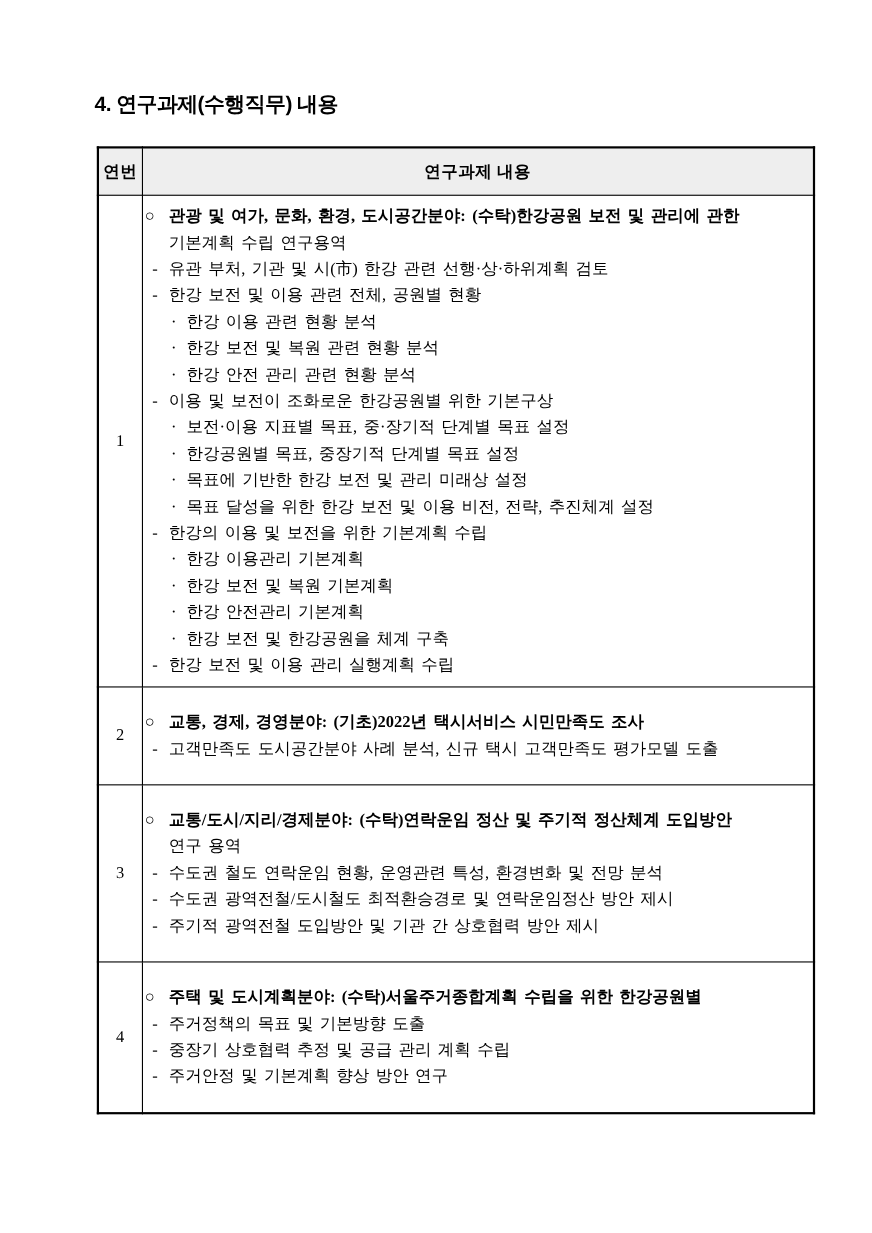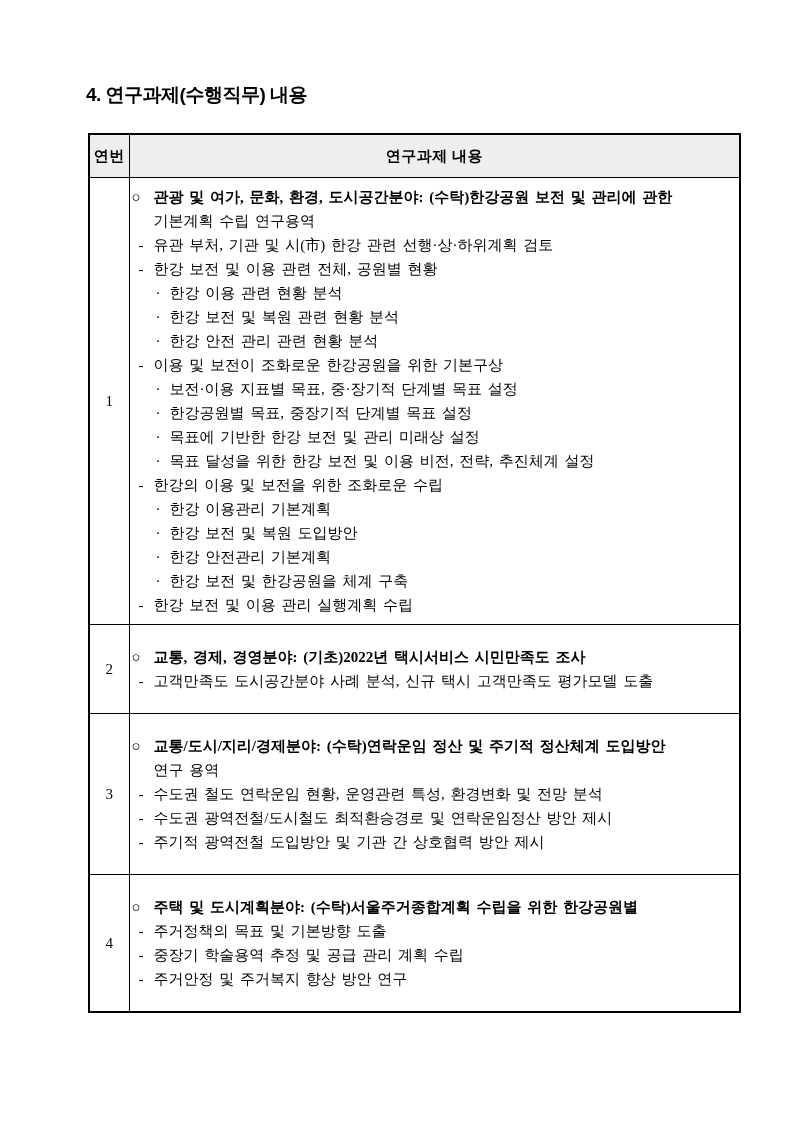--- a/index.html
+++ b/index.html
@@ -101,28 +101,28 @@
       <tr>
         <td class="cell-no">1</td>
         <td class="cell-content">
           <div class="ln ln-heading"><span class="mk">○</span><span>관광 및 여가, 문화, 환경, 도시공간분야: (수탁)한강공원 보전 및 관리에 관한</span></div>
           <div class="ln ln-heading-cont"><span>기본계획 수립 연구용역</span></div>
           <div class="ln ln-dash"><span class="mk">-</span><span>유관 부처, 기관 및 시(市) 한강 관련 선행·상·하위계획 검토</span></div>
           <div class="ln ln-dash"><span class="mk">-</span><span>한강 보전 및 이용 관련 전체, 공원별 현황</span></div>
           <div class="ln ln-dot"><span class="mk">·</span><span>한강 이용 관련 현황 분석</span></div>
           <div class="ln ln-dot"><span class="mk">·</span><span>한강 보전 및 복원 관련 현황 분석</span></div>
           <div class="ln ln-dot"><span class="mk">·</span><span>한강 안전 관리 관련 현황 분석</span></div>
-          <div class="ln ln-dash"><span class="mk">-</span><span>이용 및 보전이 조화로운 한강공원을 위한 기본구상</span></div>
+          <div class="ln ln-dash"><span class="mk">-</span><span>이용 및 보전이 조화로운 한강공원별 위한 기본구상</span></div>
           <div class="ln ln-dot"><span class="mk">·</span><span>보전·이용 지표별 목표, 중·장기적 단계별 목표 설정</span></div>
           <div class="ln ln-dot"><span class="mk">·</span><span>한강공원별 목표, 중장기적 단계별 목표 설정</span></div>
           <div class="ln ln-dot"><span class="mk">·</span><span>목표에 기반한 한강 보전 및 관리 미래상 설정</span></div>
           <div class="ln ln-dot"><span class="mk">·</span><span>목표 달성을 위한 한강 보전 및 이용 비전, 전략, 추진체계 설정</span></div>
-          <div class="ln ln-dash"><span class="mk">-</span><span>한강의 이용 및 보전을 위한 조화로운 수립</span></div>
+          <div class="ln ln-dash"><span class="mk">-</span><span>한강의 이용 및 보전을 위한 기본계획 수립</span></div>
           <div class="ln ln-dot"><span class="mk">·</span><span>한강 이용관리 기본계획</span></div>
-          <div class="ln ln-dot"><span class="mk">·</span><span>한강 보전 및 복원 도입방안</span></div>
+          <div class="ln ln-dot"><span class="mk">·</span><span>한강 보전 및 복원 기본계획</span></div>
           <div class="ln ln-dot"><span class="mk">·</span><span>한강 안전관리 기본계획</span></div>
           <div class="ln ln-dot"><span class="mk">·</span><span>한강 보전 및 한강공원을 체계 구축</span></div>
           <div class="ln ln-dash"><span class="mk">-</span><span>한강 보전 및 이용 관리 실행계획 수립</span></div>
         </td>
       </tr>
       <tr>
         <td class="cell-no">2</td>
         <td class="cell-content pad-lg">
           <div class="ln ln-heading"><span class="mk">○</span><span>교통, 경제, 경영분야: (기초)2022년 택시서비스 시민만족도 조사</span></div>
           <div class="ln ln-dash"><span class="mk">-</span><span>고객만족도 도시공간분야 사례 분석, 신규 택시 고객만족도 평가모델 도출</span></div>
@@ -136,18 +136,18 @@
           <div class="ln ln-dash"><span class="mk">-</span><span>수도권 철도 연락운임 현황, 운영관련 특성, 환경변화 및 전망 분석</span></div>
           <div class="ln ln-dash"><span class="mk">-</span><span>수도권 광역전철/도시철도 최적환승경로 및 연락운임정산 방안 제시</span></div>
           <div class="ln ln-dash"><span class="mk">-</span><span>주기적 광역전철 도입방안 및 기관 간 상호협력 방안 제시</span></div>
         </td>
       </tr>
       <tr>
         <td class="cell-no">4</td>
         <td class="cell-content pad-lg">
           <div class="ln ln-heading"><span class="mk">○</span><span>주택 및 도시계획분야: (수탁)서울주거종합계획 수립을 위한 한강공원별</span></div>
           <div class="ln ln-dash"><span class="mk">-</span><span>주거정책의 목표 및 기본방향 도출</span></div>
-          <div class="ln ln-dash"><span class="mk">-</span><span>중장기 학술용역 추정 및 공급 관리 계획 수립</span></div>
-          <div class="ln ln-dash"><span class="mk">-</span><span>주거안정 및 주거복지 향상 방안 연구</span></div>
+          <div class="ln ln-dash"><span class="mk">-</span><span>중장기 상호협력 추정 및 공급 관리 계획 수립</span></div>
+          <div class="ln ln-dash"><span class="mk">-</span><span>주거안정 및 기본계획 향상 방안 연구</span></div>
         </td>
       </tr>
     </tbody>
 </table>
 
 </body></html>

